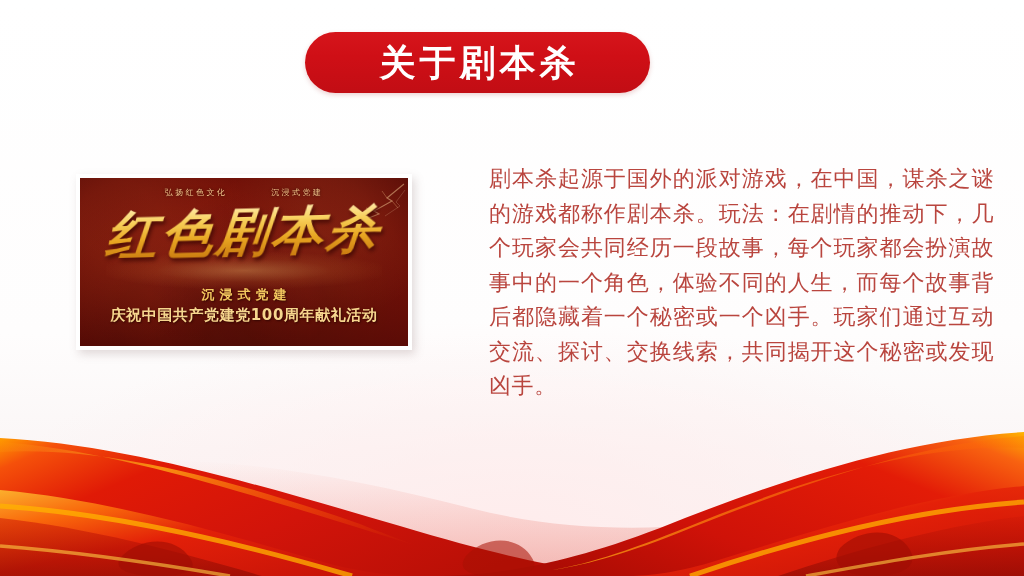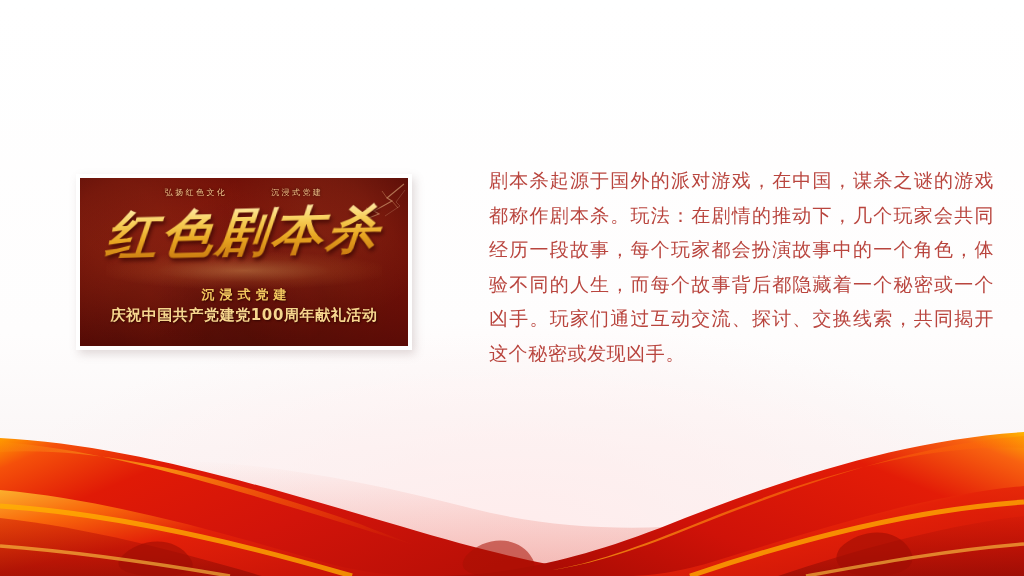--- a/index.html
+++ b/index.html
@@ -160,43 +160,46 @@
     font-family: "DejaVu Sans", "Liberation Sans", sans-serif;
   }
 
   
   #body-copy {
     position: absolute;
     left: 489px;
     top: 164px;
     width: 505px;
     color: #b9453e;
-    font-size: 19px;
+    font-size: 22px;
     line-height: 34.5px;
     letter-spacing: .6px;
     text-align: justify;
     text-justify: inter-ideograph;
-    font-family: Liberation Sans, sans-serif;
+    font-family: Liberation Mono, monospace;
   }
 
   
   #ribbon {
     position: absolute;
     left: 0;
     bottom: 0;
     width: 1024px;
     height: 190px;
     pointer-events: none;
   }
 </style>
 </head>
 <body>
 
 <div id="slide">
 
+  <div id="title-banner">
+    <span id="title-text">关于剧本杀</span>
+  </div>
 
   <div id="poster-card">
     <div id="poster-image">
 
       <div id="poster-texture"></div>
 
       <svg id="poster-lightning" viewBox="0 0 120 70">
         <path d="M118 2 L101 16 L106 19 L88 29 L93 32 L72 40" fill="none" stroke="#ffd9a0" stroke-width="1.1" opacity=".85"></path>
         <path d="M101 16 L96 9 M88 29 L80 26 M106 19 L112 26 M72 40 L64 38" fill="none" stroke="#ffc98a" stroke-width=".8" opacity=".7"></path>
         <path d="M119 8 L110 20 L114 24 L99 34" fill="none" stroke="#ffe0b5" stroke-width=".7" opacity=".5"></path>

